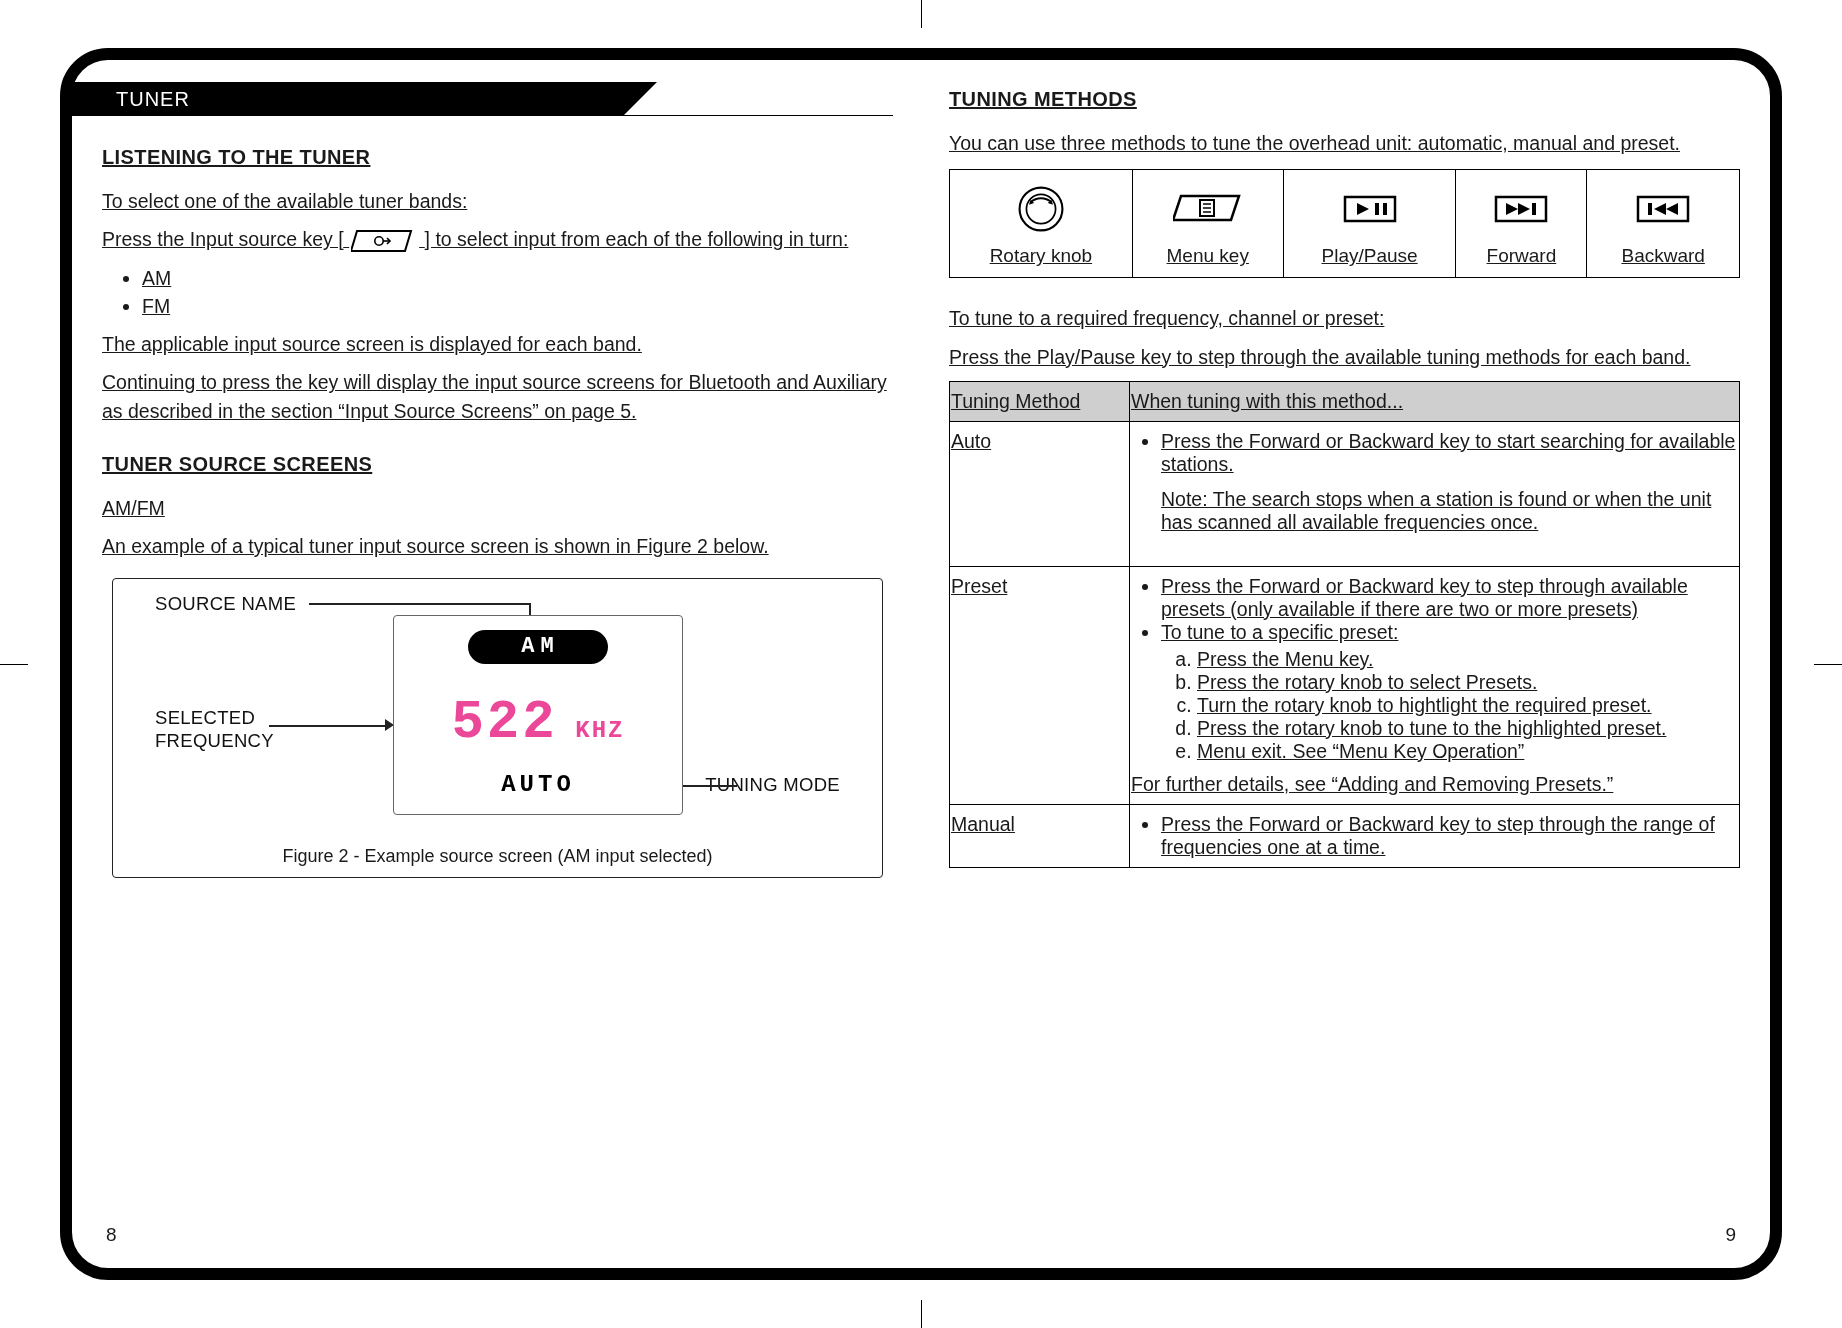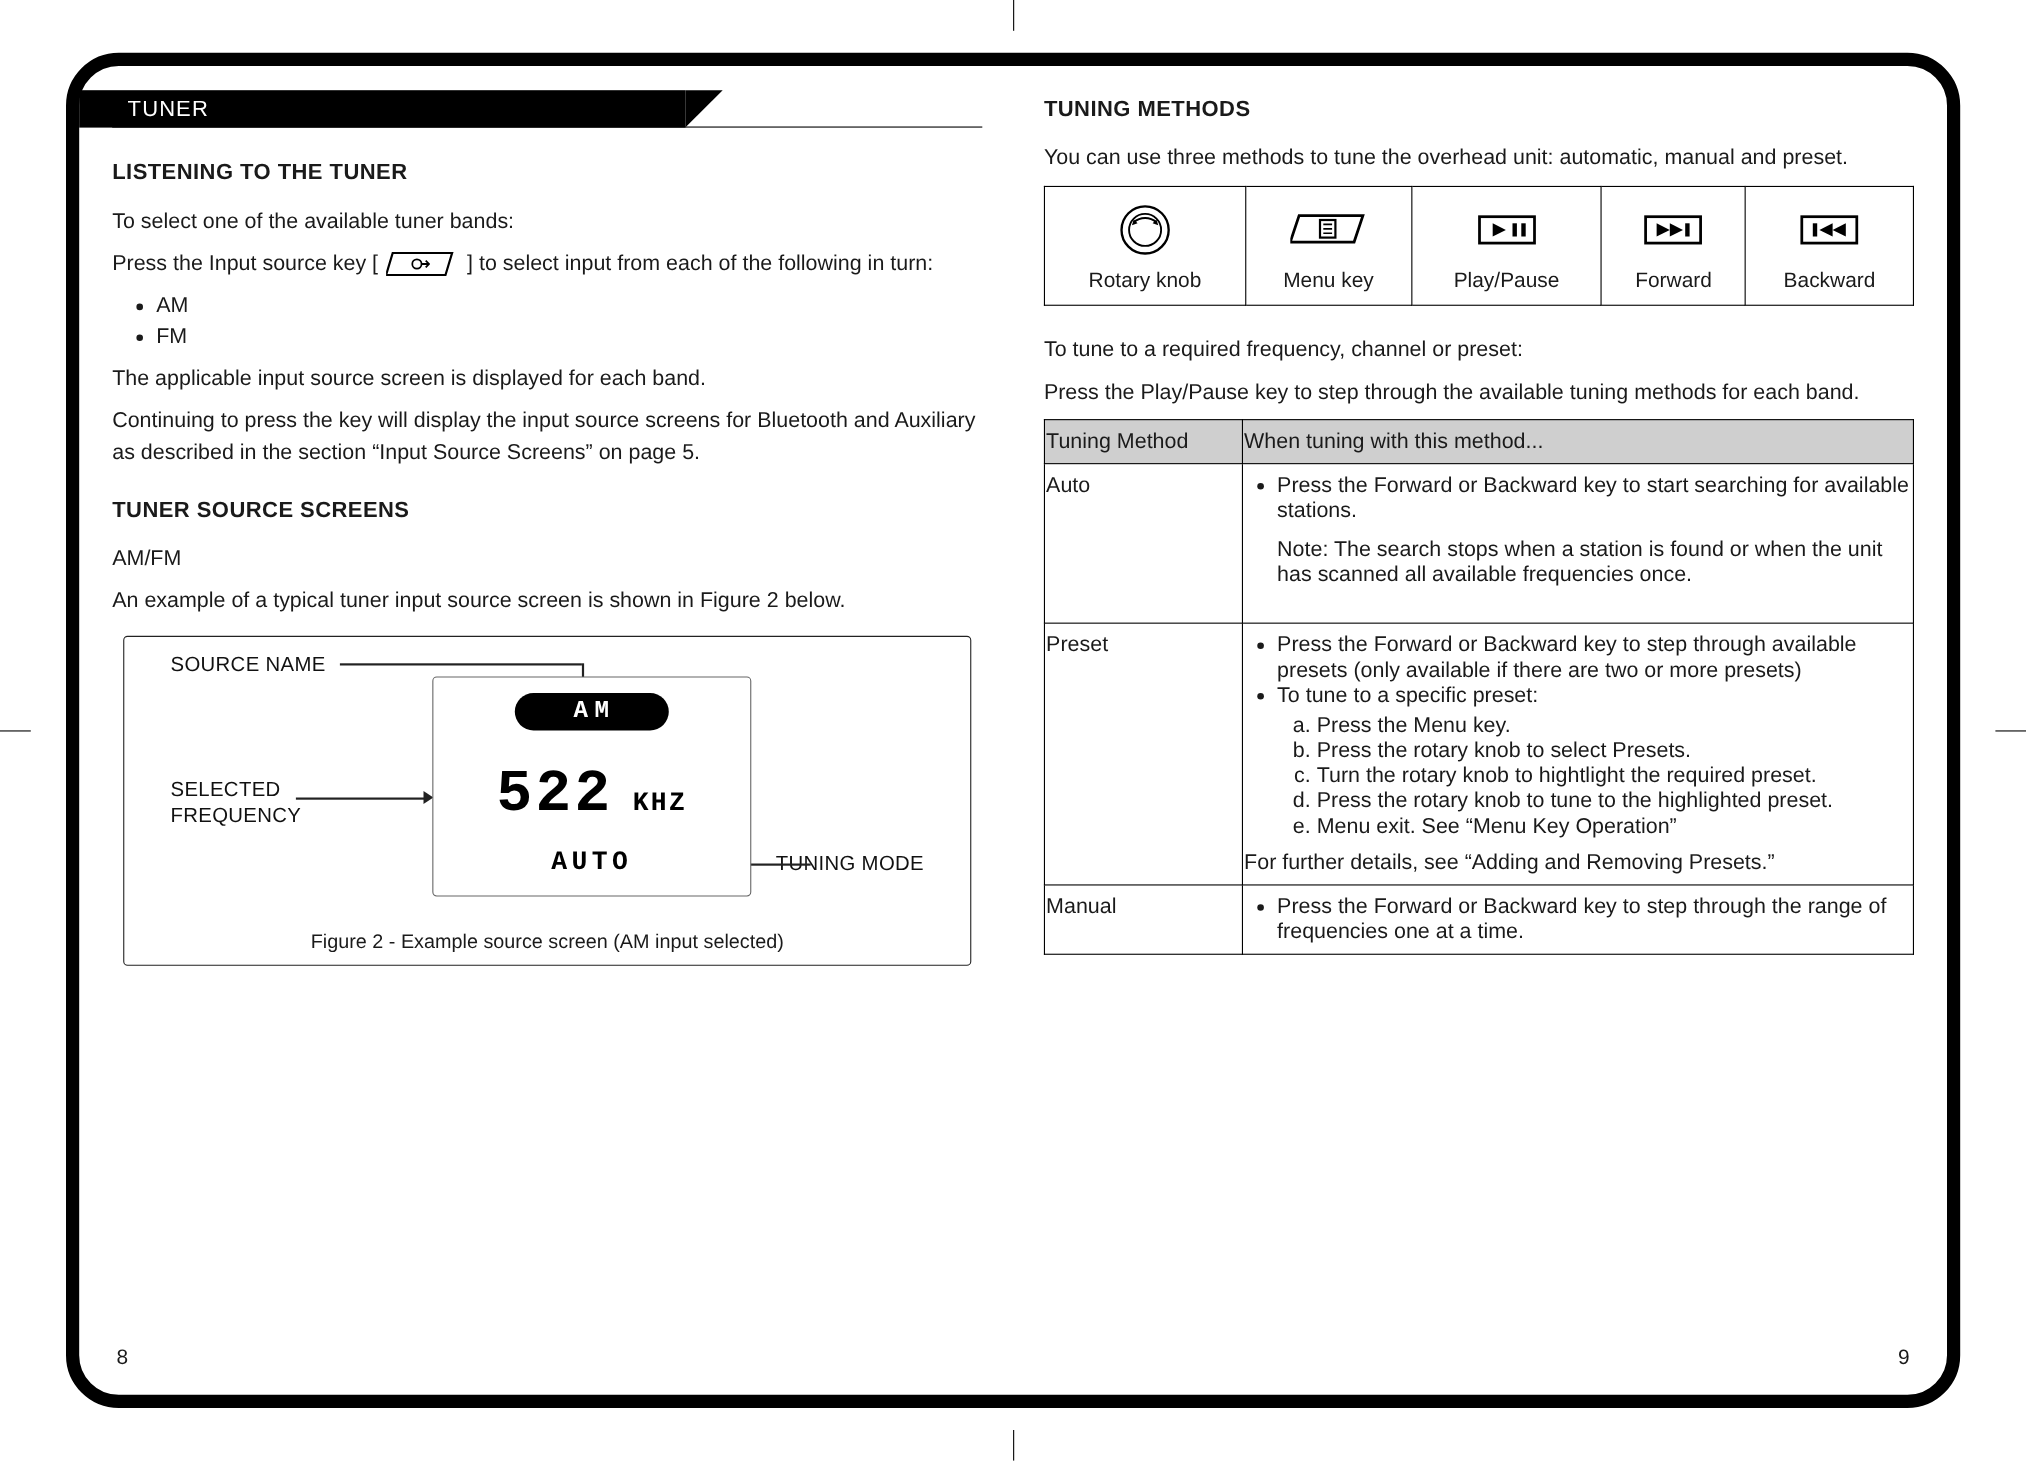--- a/index.html
+++ b/index.html
@@ -23,21 +23,21 @@
     border: 12px solid #000;
     border-radius: 48px;
     background: #fff;
   }
   .content {
     position: absolute;
     inset: 22px 30px 22px 30px;
     display: flex;
     gap: 56px;
   }
-  .col { flex: 1 1 0; position: relative; }
+  .col { flex: 1 1 0; position: relative; text-decoration: underline; }
 
   
   .section-tab {
     position: relative;
     height: 34px;
     margin-bottom: 30px;
   }
   .section-tab .bar {
     position: absolute;
     left: -30px; right: 270px; top: 0; height: 34px;
@@ -128,21 +128,21 @@
     font-weight: 800;
     font-size: 22px;
     line-height: 34px;
     letter-spacing: 6px;
     text-indent: 5px;
   }
   .lcd .freq-row {
     margin-top: 28px;
     font-family: "Courier New", monospace;
     font-weight: 900;
-    color: #000000;
+    color: #ec4899;
   }
   .lcd .freq-val { font-size: 54px; letter-spacing: 3px; }
   .lcd .freq-unit { font-size: 24px; letter-spacing: 2px; margin-left: 8px; }
   .lcd .mode-row {
     margin-top: 18px;
     font-family: "Courier New", monospace;
     font-weight: 900;
     font-size: 24px;
     letter-spacing: 4px;
     color: #000;

